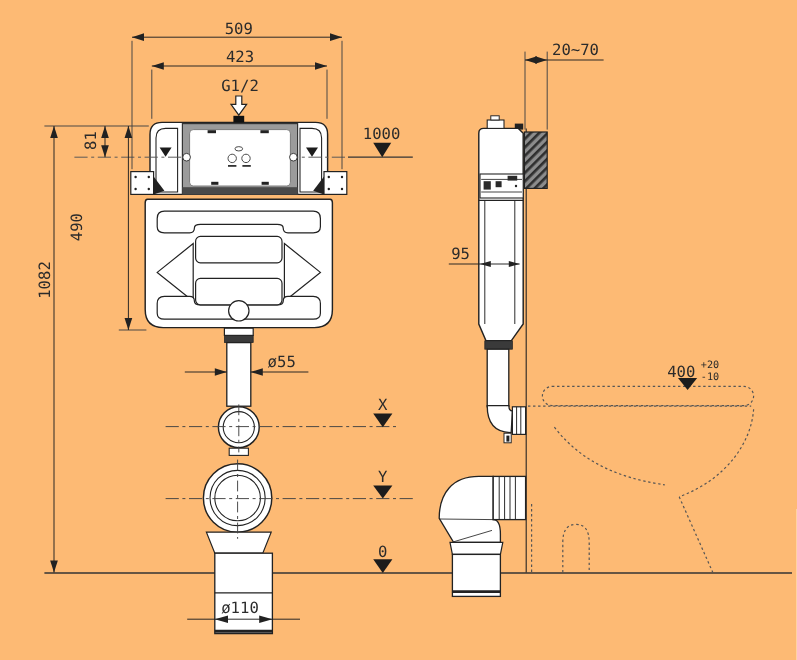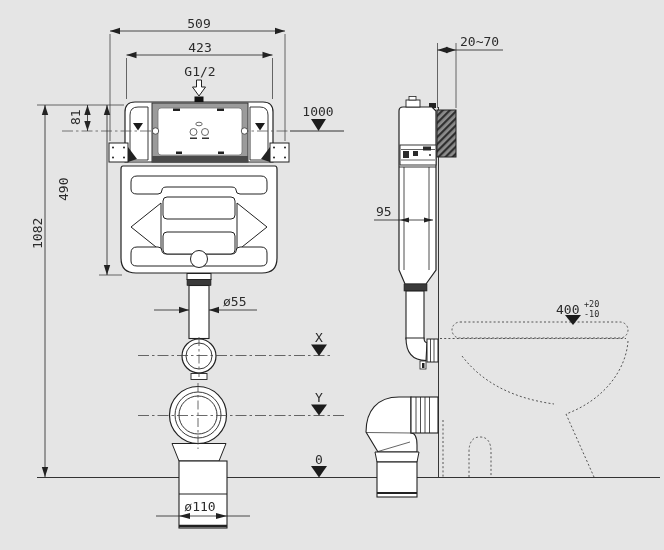--- a/index.html
+++ b/index.html
@@ -1,17 +1,17 @@
 <!DOCTYPE html>
 <html><head>
 <meta charset="utf-8">
 <style>
   html,body{margin:0;padding:0;background:#fff;}
   .canvas{
-    width:664px;height:550px;position:relative;background:#e5e5e5;
+    width:664px;height:550px;position:relative;background:#fdba74;
     font-family:"DejaVu Sans Mono", monospace;overflow:hidden;
   }
   svg{position:absolute;left:0;top:0;}
   svg text{fill:#2b2b2b;font-family:"DejaVu Sans Mono", monospace;}
   .dim{font-size:13px;}
   .tol{font-size:8.5px;}
 </style>
 </head>
 <body>
 

